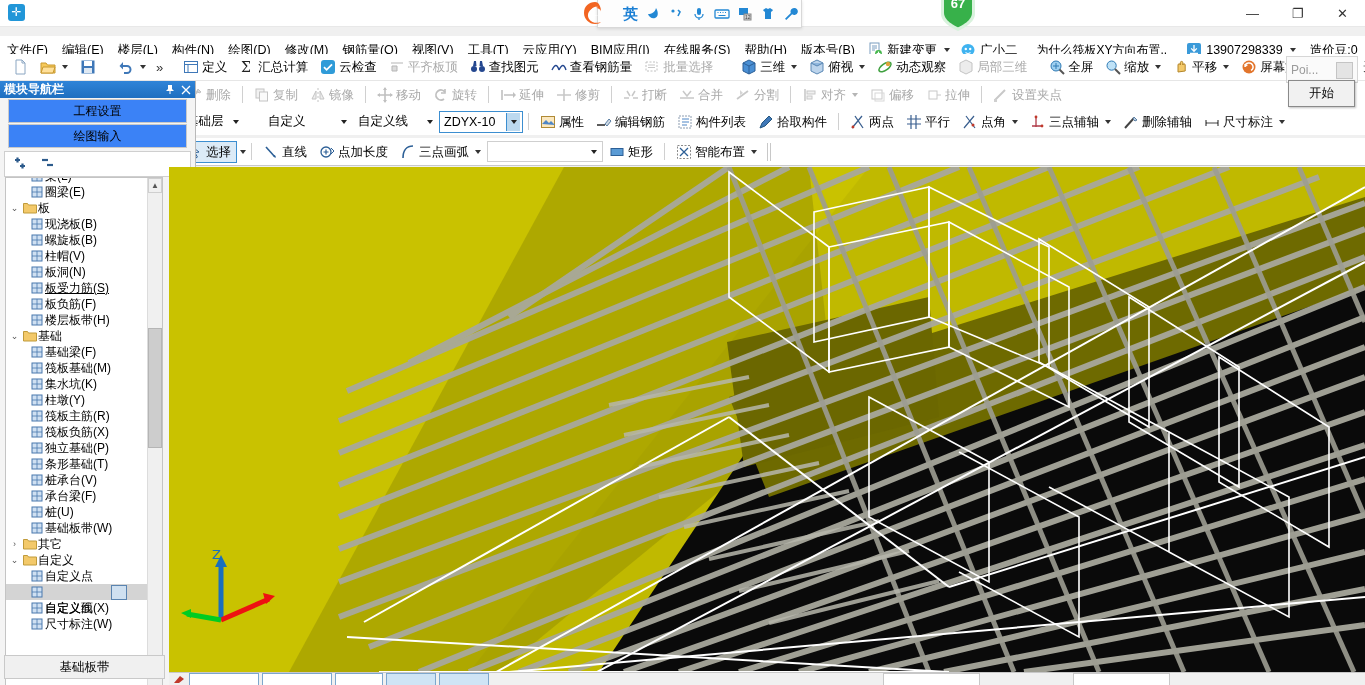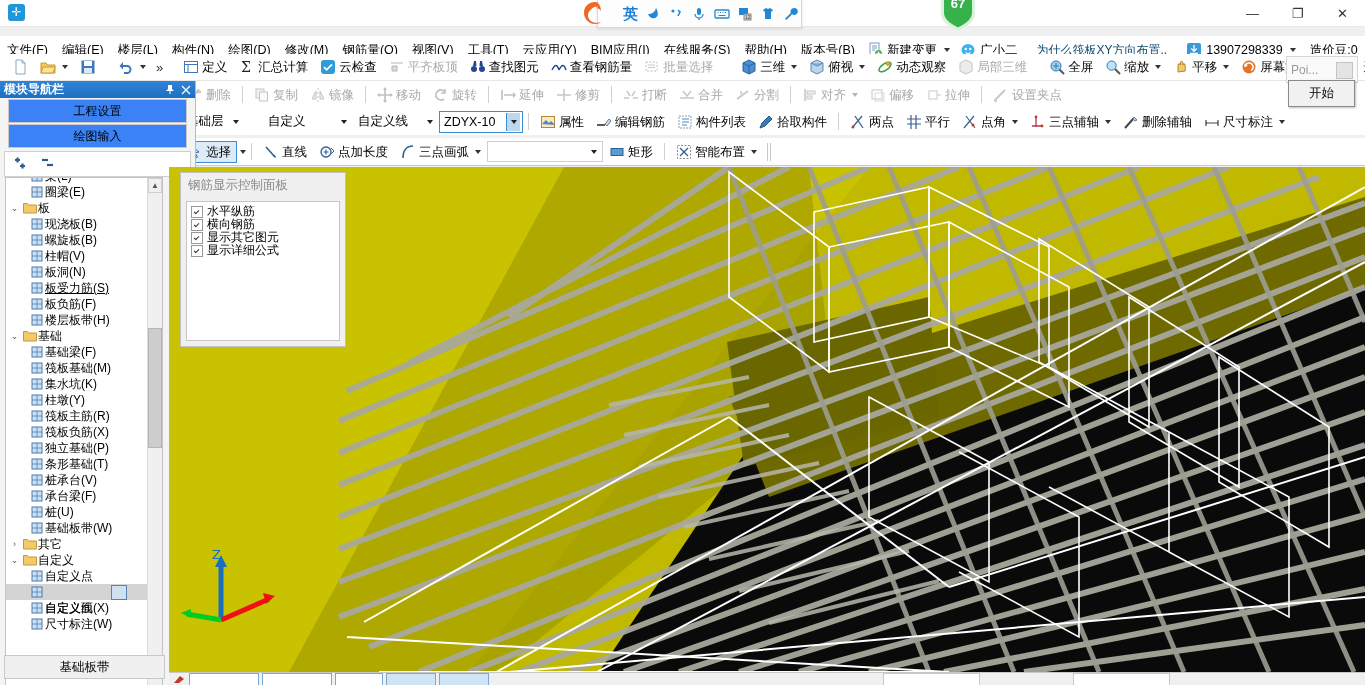--- a/index.html
+++ b/index.html
@@ -32,21 +32,21 @@
 
   
   .badge67{position:absolute;left:934px;top:-12px;width:48px;height:44px;}
 
   
   .menubar{position:absolute;left:0;top:36px;width:1365px;height:28px;background:#ffffff;
     border-bottom:1px solid #dcdcdc;display:flex;align-items:center;}
   .menu-item{padding:3px 7px;font-size:12.5px;color:#000;white-space:nowrap;line-height:16px;}
   .mb-right{margin-left:auto;display:flex;align-items:center;gap:4px;padding-right:4px;}
   .mb-chip{display:flex;align-items:center;gap:4px;padding:2px 5px;white-space:nowrap;font-size:12.5px;}
-  .mb-promo{color:#0c4a6e;font-size:12px;padding:0 14px;white-space:nowrap;}
+  .mb-promo{color:#000000;font-size:12px;padding:0 14px;white-space:nowrap;}
   .caret{display:inline-block;width:0;height:0;border-left:3.5px solid transparent;
     border-right:3.5px solid transparent;border-top:4px solid #333;margin-left:3px;vertical-align:middle;}
   .chev{font-size:13px;color:#333;padding:0 4px;}
 
   
   .tbrow{position:absolute;left:0;background:#ffffff;display:flex;align-items:center;
     height:27px;border-bottom:1px solid #e6e6e6;width:1365px;box-sizing:border-box;}
   .tbrow.r1{top:54px;}
   .tbrow.r2{top:81px;left:170px;width:1195px;border-bottom:none;}
   .tbrow.r3{top:108px;left:170px;width:1195px;border-bottom:none;}
@@ -1070,41 +1070,20 @@
           <text x="43" y="392" font-size="13" fill="#1a6fbe" font-family="DejaVu Sans, sans-serif">Z</text>
           <line x1="52" y1="453" x2="100" y2="432" stroke="#ee1111" stroke-width="5"></line>
           <path d="M106 429 l-12 -3 l3 11 z" fill="#ee1111"></path>
           <line x1="52" y1="453" x2="18" y2="447" stroke="#00cc22" stroke-width="5"></line>
           <path d="M12 446 l10 -4 l0 9 z" fill="#00cc22"></path>
         </g>
       </g>
     </svg>
   </div>
 
-  <div class="rebarpanel">
-    <div class="rp-title">钢筋显示控制面板</div>
-    <div class="rp-body">
-      <div class="rp-item">
-        <span class="cb"></span>
-        <span>水平纵筋</span>
-      </div>
-      <div class="rp-item">
-        <span class="cb"></span>
-        <span>横向钢筋</span>
-      </div>
-      <div class="rp-item">
-        <span class="cb"></span>
-        <span>显示其它图元</span>
-      </div>
-      <div class="rp-item">
-        <span class="cb"></span>
-        <span>显示详细公式</span>
-      </div>
-    </div>
-  </div>
 
   <div class="bottombar">
     <svg width="13" height="11" viewBox="0 0 13 11">
         <path d="M1 9L7 2l4 3-5 4z" fill="#c0392b"></path>
       </svg>
     <span class="bb-item">
         <span class="bb-box" style="width:62px;"></span>
       </span>
     <span class="bb-item">
         <span class="bb-box" style="width:62px;"></span>

